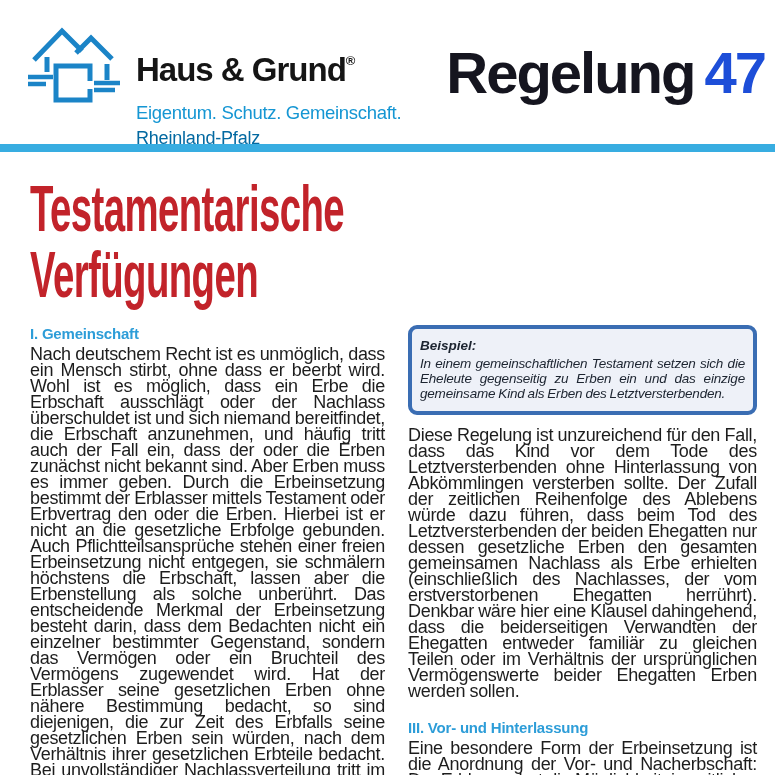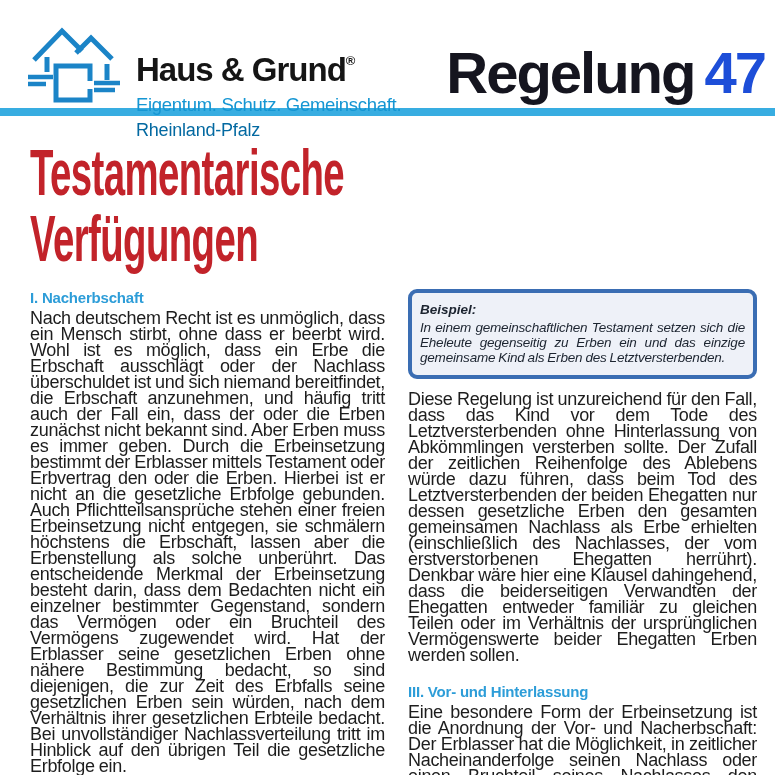--- a/index.html
+++ b/index.html
@@ -8,30 +8,30 @@
     position: relative;
     width: 775px;
     height: 775px;
     background: #ffffff;
     overflow: hidden;
     font-family: "Liberation Sans", "DejaVu Sans", sans-serif;
     color: #1d1d1d;
   }
 
   
-  .masthead { position: relative; height: 108px; }
+  .masthead { position: relative; height: 144px; }
   .logo { position: absolute; left: 26px; top: 22px; width: 100px; height: 102px; }
   .brand-text { position: absolute; left: 136px; top: 42px; }
   .brand-name {
     font-size: 33px; font-weight: bold; color: #151515;
     letter-spacing: -1px; line-height: 38px; white-space: nowrap;
   }
   .brand-name sup { font-size: 13px; font-weight: bold; vertical-align: 16px; letter-spacing: 0; }
   .brand-tagline {
-    margin-top: 5px; font-size: 18.5px; color: #1596d3;
+    margin-top: 13px; font-size: 18.5px; color: #1596d3;
     letter-spacing: -0.3px; white-space: nowrap;
   }
   .brand-region { margin-top: 4px; font-size: 18px; color: #0369a1; letter-spacing: -0.2px; }
   .masthead-title {
     position: absolute; right: 10px; top: 44px;
     font-size: 58px; font-weight: bold; letter-spacing: -2px;
     line-height: 1; white-space: nowrap;
   }
   .mh-label { color: #15151f; }
   .mh-number { color: #1d4ed8; margin-left: 10px; }
@@ -125,21 +125,21 @@
     </div>
   </header>
 
   <div class="divider"></div>
 
   <h1 class="doc-title">Testamentarische Verfügungen</h1>
 
   <main class="columns">
 
     <section class="col-left">
-      <h2 class="sec-heading">I. Nacherbschaft</h2>
+      <h2 class="sec-heading">I. Gemeinschaft</h2>
       <p class="body-text">Nach deutschem Recht ist es unmöglich, dass ein Mensch stirbt, ohne dass er beerbt wird. Wohl ist es möglich, dass ein Erbe die Erbschaft ausschlägt oder der Nachlass überschuldet ist und sich niemand bereitfindet, die Erbschaft anzunehmen, und häufig tritt auch der Fall ein, dass der oder die Erben zunächst nicht bekannt sind. Aber Erben muss es immer geben. Durch die Erbeinsetzung bestimmt der Erblasser mittels Testament oder Erbvertrag den oder die Erben. Hierbei ist er nicht an die gesetzliche Erbfolge gebunden. Auch Pflichtteilsansprüche stehen einer freien Erbeinsetzung nicht entgegen, sie schmälern höchstens die Erbschaft, lassen aber die Erbenstellung als solche unberührt. Das entscheidende Merkmal der Erbeinsetzung besteht darin, dass dem Bedachten nicht ein einzelner bestimmter Gegenstand, sondern das Vermögen oder ein Bruchteil des Vermögens zugewendet wird. Hat der Erblasser seine gesetzlichen Erben ohne nähere Bestimmung bedacht, so sind diejenigen, die zur Zeit des Erbfalls seine gesetzlichen Erben sein würden, nach dem Verhältnis ihrer gesetzlichen Erbteile bedacht. Bei unvollständiger Nachlassverteilung tritt im Hinblick auf den übrigen Teil die gesetzliche Erbfolge ein.</p>
       <div class="example-box cut-bottom mt-box">
       </div>
     </section>
 
     <section class="col-right">
       <div class="example-box">
         <div class="box-heading">Beispiel:</div>
         <p class="box-body">In einem gemeinschaftlichen Testament setzen sich die Eheleute gegenseitig zu Erben ein und das einzige gemeinsame Kind als Erben des Letztversterbenden.</p>
       </div>

